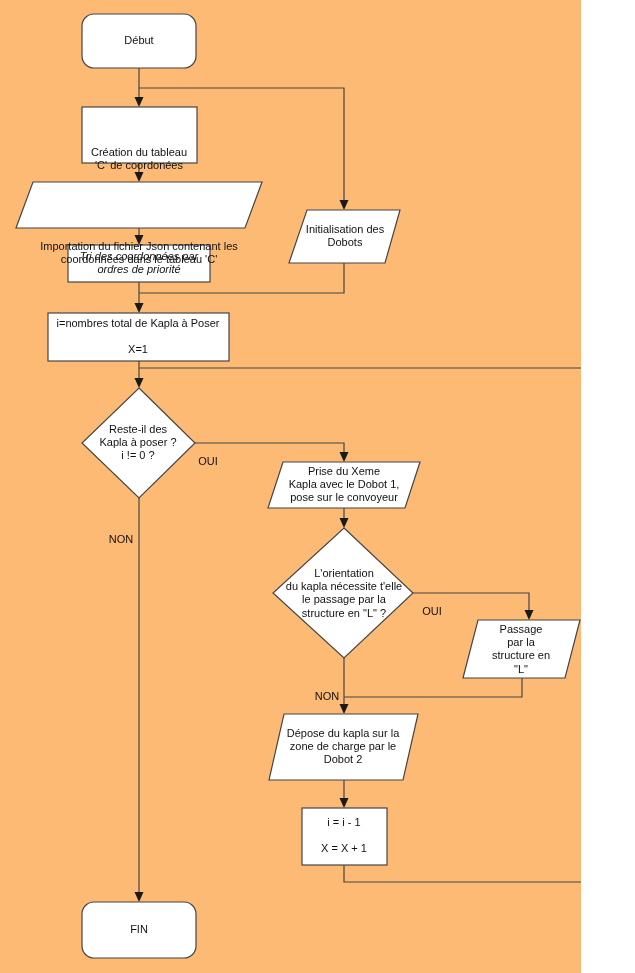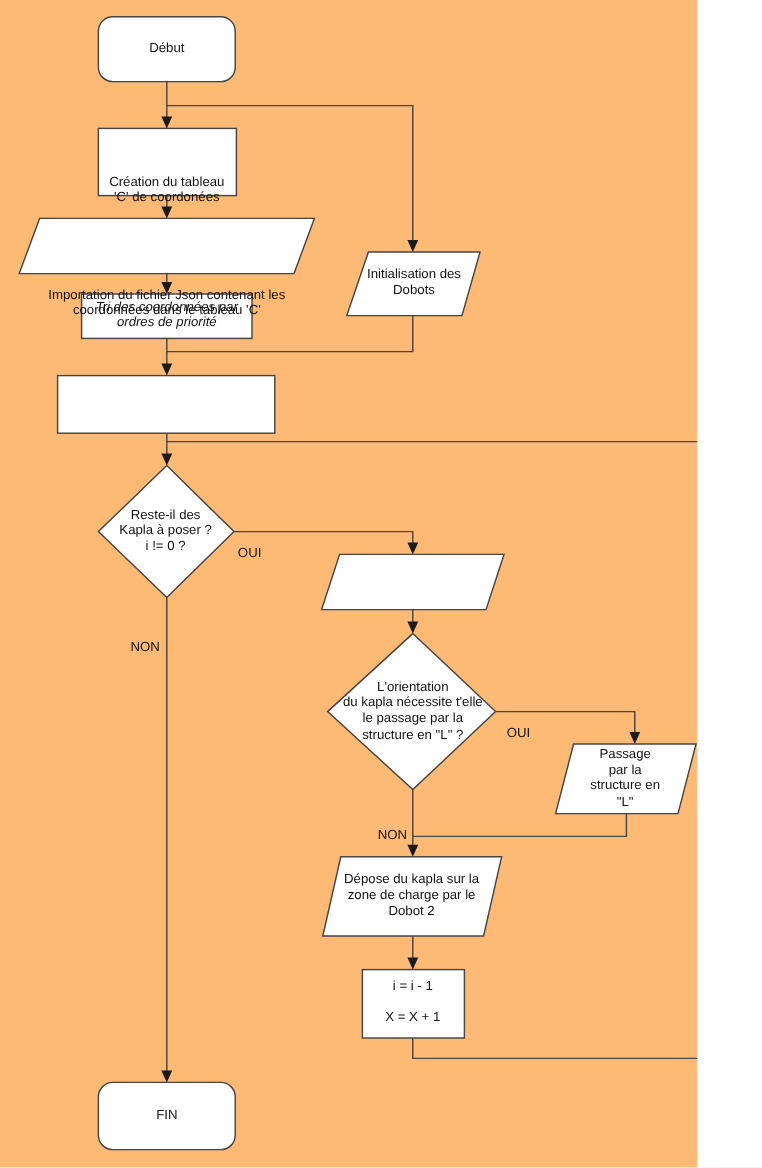--- a/index.html
+++ b/index.html
@@ -89,23 +89,29 @@
 
   <div class="lbl" style="left:139px; top:41px;">Début</div>
   <div class="lbl" style="left:139px; top:135px;margin-top:24px;">Création du tableau
 'C' de coordonées</div>
   <div class="lbl" style="left:139px; top:205px;margin-top:48px;">Importation du fichier Json contenant les
 coordonnées dans le tableau 'C'</div>
   <div class="lbl" style="left:345px; top:236px;">Initialisation des
 Dobots</div>
   <div class="lbl" style="left:139px; top:263px;font-style:italic;">Tri des coordonnées par
 ordres de priorité</div>
+  <div class="lbl" style="left:138px; top:337px;">i=nombres total de Kapla à Poser
+
+X=1</div>
   <div class="lbl" style="left:138px; top:443px;">Reste-il des
 Kapla à poser ?
 i != 0 ?</div>
+  <div class="lbl" style="left:344px; top:485px;">Prise du Xeme
+Kapla avec le Dobot 1,
+pose sur le convoyeur</div>
   <div class="lbl" style="left:344px; top:593px;">L'orientation
 du kapla nécessite t'elle
 le passage par la
 structure en "L" ?</div>
   <div class="lbl" style="left:521px; top:649px;">Passage par la
 structure en "L"</div>
   <div class="lbl" style="left:343px; top:747px;">Dépose du kapla sur la
 zone de charge par le
 Dobot 2</div>
   <div class="lbl" style="left:344px; top:836px;">i = i - 1

